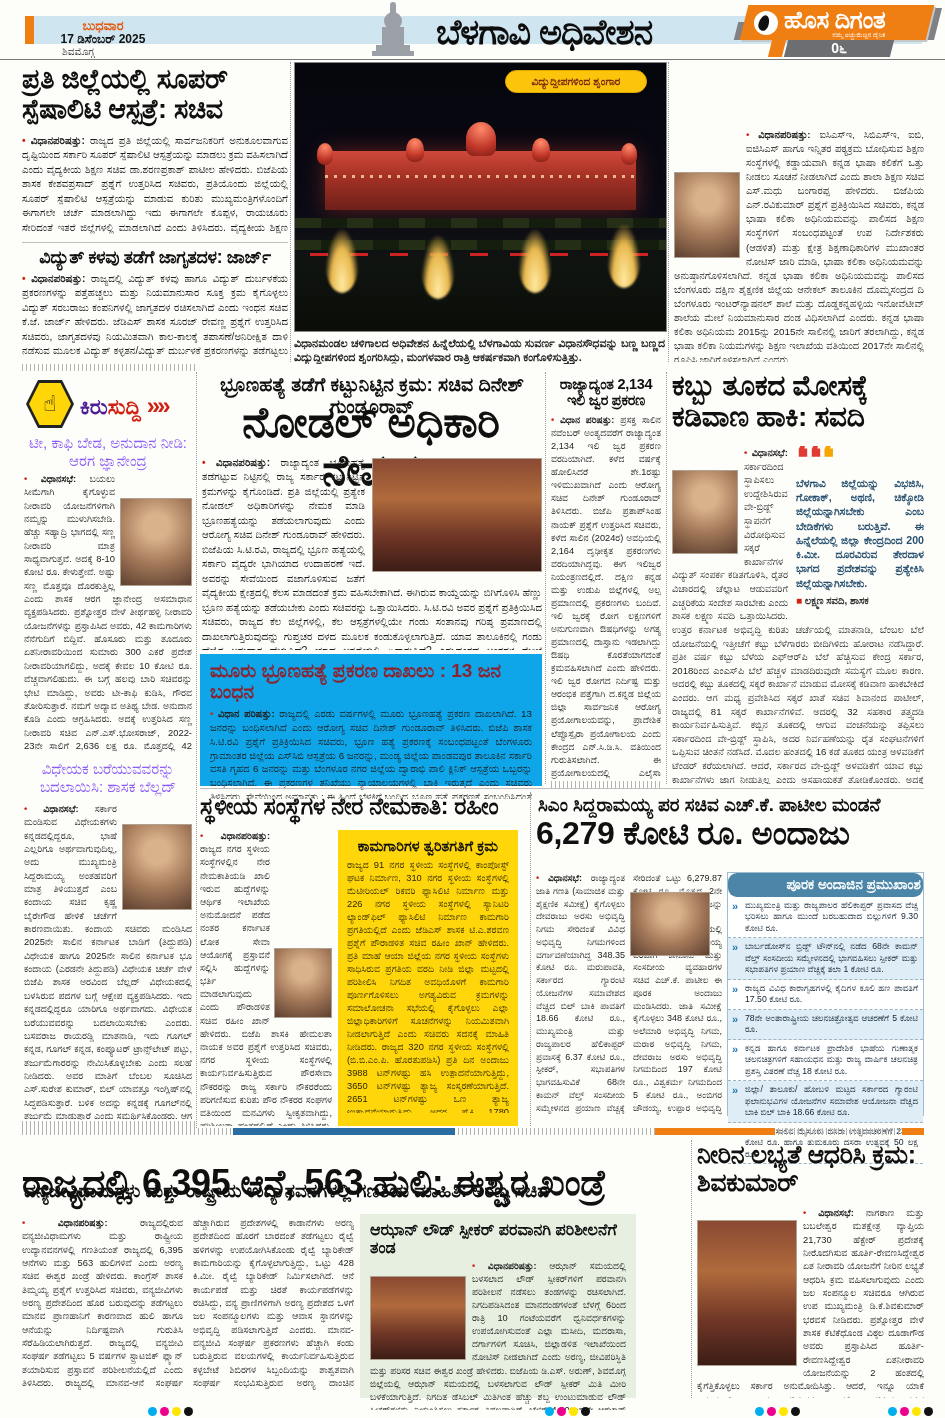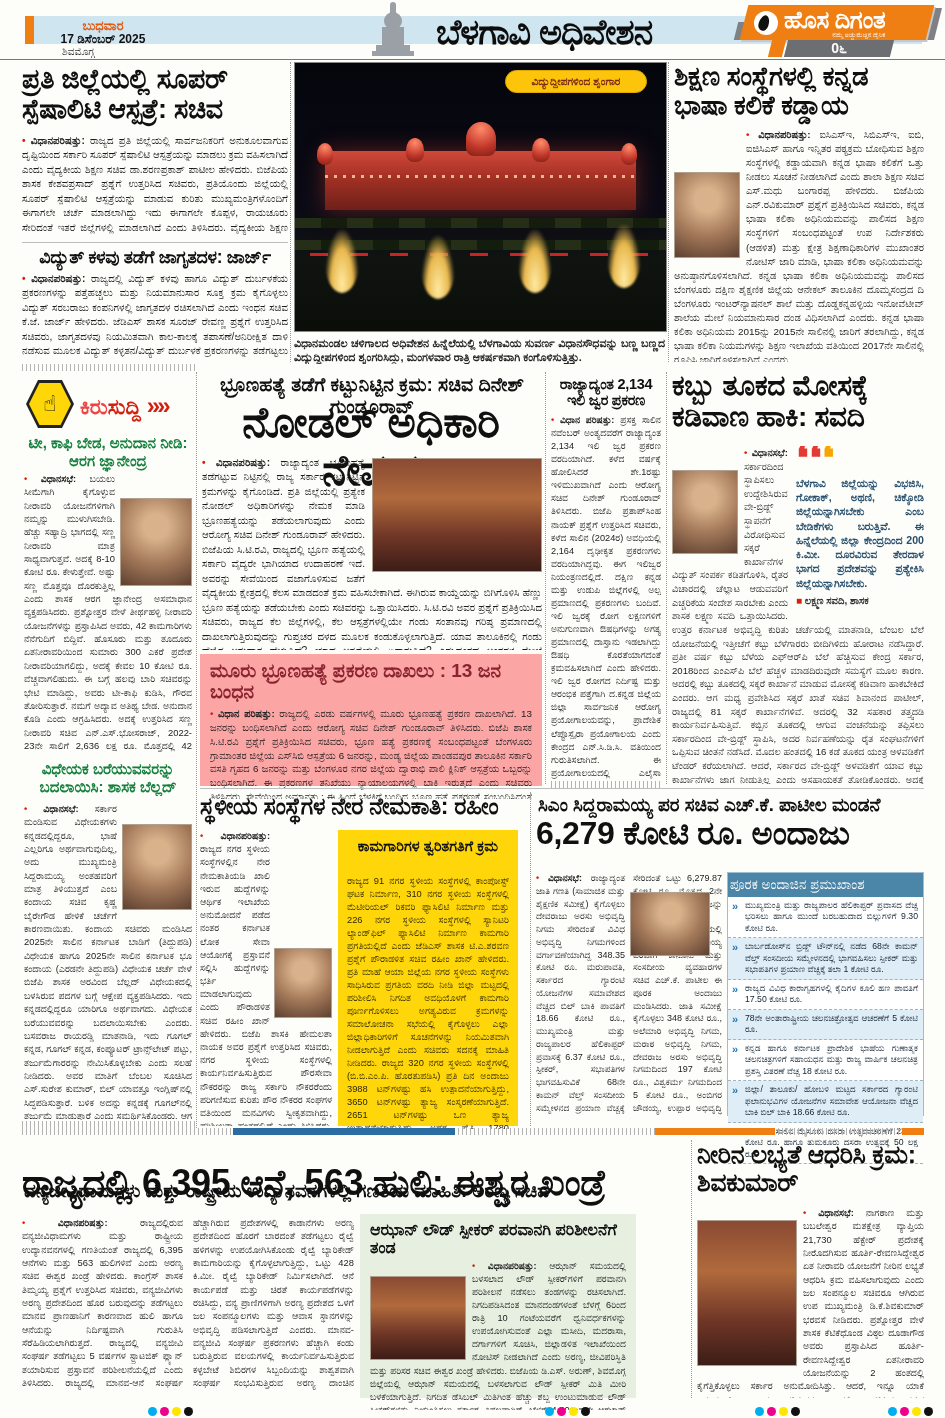--- a/index.html
+++ b/index.html
@@ -31,29 +31,29 @@
   #bldg::after{content:"";position:absolute;left:0;right:0;top:40%;height:3px;background:repeating-linear-gradient(90deg,#ffd9a0 0 3px,transparent 3px 9px);opacity:.8;}
   .fount{position:absolute;width:34px;height:64px;background:radial-gradient(ellipse at 50% 85%,#ffe9a0 0,#e8b84e 45%,transparent 72%);filter:blur(1px);border-radius:50%;}
   .lawn{position:absolute;left:0;right:0;height:10px;background:repeating-linear-gradient(90deg,#2a3617 0 26px,#15200c 26px 52px);opacity:.8;}
   #redstrip{position:absolute;left:4%;right:4%;top:71%;height:3px;background:repeating-linear-gradient(90deg,#c22 0 18px,transparent 18px 40px);}
   #badge{background:#fcc40a;border-radius:12px;color:#7a2b12;font-weight:bold;font-size:10.5px;text-align:center;line-height:1.25;padding:4px 10px;border:1px solid #e0a800;}
   #caption{font-size:11px;font-weight:bold;color:#222;line-height:1.3;text-align:justify;}
   
   #hexo{width:48px;height:48px;background:#222;clip-path:polygon(25% 0,75% 0,100% 50%,75% 100%,25% 100%,0 50%);display:flex;align-items:center;justify-content:center;}
   #hexi{width:42px;height:42px;background:#ffd608;clip-path:polygon(25% 0,75% 0,100% 50%,75% 100%,25% 100%,0 50%);display:flex;align-items:center;justify-content:center;font-size:22px;color:#111;}
   .chev{color:#d32011;font-weight:bold;font-size:24px;letter-spacing:-3px;}
-  .brief-h{font-weight:bold;font-size:15.5px;line-height:1.2;text-align:center;color:#15803d;}
-  
-  #lavbox{background:#fca5a5;padding:7px 10px;box-sizing:border-box;}
+  .brief-h{font-weight:normal;font-size:15.5px;line-height:1.2;text-align:center;color:#8b5cf6;}
+  
+  #lavbox{background:#0ea5e9;padding:7px 10px;box-sizing:border-box;}
   #lavbox .bh{color:#8a2430;font-size:19px;font-weight:bold;line-height:1.1;margin-bottom:4px;}
   #ybox{background:#ffd60a;padding:8px 9px;box-sizing:border-box;}
-  #ybox .bh{font-size:14.5px;font-weight:bold;text-align:center;color:#111;margin-bottom:20px;}
+  #ybox .bh{font-size:14.5px;font-weight:bold;text-align:center;color:#111;margin-bottom:4px;}
   #ybox .bt{font-size:9.3px;line-height:1.4;text-align:justify;color:#2e2800;}
   #bluebox{border:1px solid #9fbdd0;box-sizing:border-box;background:#fff;}
-  #bluebox .bbh{background:#4b86a9;color:#fff;font-weight:normal;font-size:13.5px;text-align:left;padding:4px 2px;}
+  #bluebox .bbh{background:#4b86a9;color:#fff;font-weight:bold;font-size:13.5px;text-align:right;padding:4px 2px;border-radius:9px;}
   .bitem{position:relative;font-size:8.7px;line-height:1.32;text-align:justify;color:#123;padding:3px 5px 3px 17px;border-bottom:1px dashed #9db4c4;}
   .bitem:nth-child(odd){background:#dfeef6;}
   .bitem::before{content:"»";position:absolute;left:4px;top:2px;color:#1f78b5;font-weight:bold;font-size:11px;}
   #gbox{background:#e6efe0;padding:7px 10px;box-sizing:border-box;}
   #gbox .bh{font-size:16px;font-weight:bold;color:#101010;margin-bottom:3px;}
   
   #qbox{float:right;width:128px;margin:0 0 6px 8px;}
   .qmark{font-size:40px;line-height:.6;font-weight:bold;font-family:"DejaVu Serif",serif;}
   .qm-red{color:#e23b34;}
   .qm-yel{color:#f7a600;}
@@ -137,35 +137,34 @@
     <div class="fount" style="left:8%;top:62%;"></div>
     <div class="fount" style="left:34%;top:64%;"></div>
     <div class="fount" style="left:60%;top:62%;"></div>
     <div class="fount" style="left:84%;top:60%;"></div>
   </div>
   <div class="abs" id="badge" style="left:505px;top:70px;width:120px;">ವಿದ್ಯುದ್ದೀಪಗಳಿಂದ ಶೃಂಗಾರ</div>
   <div class="abs" id="caption" style="left:294px;top:336px;width:371px;height:28px;overflow:hidden;">ವಿಧಾನಮಂಡಲ ಚಳಿಗಾಲದ ಅಧಿವೇಶನ ಹಿನ್ನೆಲೆಯಲ್ಲಿ ಬೆಳಗಾವಿಯ ಸುವರ್ಣ ವಿಧಾನಸೌಧವನ್ನು ಬಣ್ಣ ಬಣ್ಣದ ವಿದ್ಯುದ್ದೀಪಗಳಿಂದ ಶೃಂಗರಿಸಿದ್ದು, ಮಂಗಳವಾರ ರಾತ್ರಿ ಆಕರ್ಷಕವಾಗಿ ಕಂಗೊಳಿಸುತ್ತಿತ್ತು.</div>
 
   <div class="abs vrule" style="left:668px;top:62px;height:300px;"></div>
 
-  <div class="abs hl" style="left:674px;top:62px;width:250px;font-size:26px;">ಶಿಕ್ಷಣ ಸಂಸ್ಥೆಗಳಲ್ಲಿ ಕನ್ನಡ ಭಾಷಾ ಕಲಿಕೆ ಕಡ್ಡಾಯ</div>
   <div class="abs body-t" style="left:674px;top:128px;width:250px;height:234px;font-size:9.9px;">
     <div class="ph" style="float:left;width:66px;height:86px;margin:44px 6px 2px 0;"></div>
     <span class="dl">ವಿಧಾನಪರಿಷತ್ತು:</span>
     <span>ಐಸಿಎಸ್‌ಇ, ಸಿಬಿಎಸ್‌ಇ, ಐಬಿ, ಐಜಿಸಿಎಸ್ ಹಾಗೂ ಇನ್ನಿತರ ಪಠ್ಯಕ್ರಮ ಬೋಧಿಸುವ ಶಿಕ್ಷಣ ಸಂಸ್ಥೆಗಳಲ್ಲಿ ಕಡ್ಡಾಯವಾಗಿ ಕನ್ನಡ ಭಾಷಾ ಕಲಿಕೆಗೆ ಒತ್ತು ನೀಡಲು ಸೂಚನೆ ನೀಡಲಾಗಿದೆ ಎಂದು ಶಾಲಾ ಶಿಕ್ಷಣ ಸಚಿವ ಎಸ್.ಮಧು ಬಂಗಾರಪ್ಪ ಹೇಳಿದರು. ಬಿಜೆಪಿಯ ಎನ್.ರವಿಕುಮಾರ್ ಪ್ರಶ್ನೆಗೆ ಪ್ರತಿಕ್ರಿಯಿಸಿದ ಸಚಿವರು, ಕನ್ನಡ ಭಾಷಾ ಕಲಿಕಾ ಅಧಿನಿಯಮವನ್ನು ಪಾಲಿಸದ ಶಿಕ್ಷಣ ಸಂಸ್ಥೆಗಳಿಗೆ ಸಂಬಂಧಪಟ್ಟಂತೆ ಉಪ ನಿರ್ದೇಶಕರು (ಆಡಳಿತ) ಮತ್ತು ಕ್ಷೇತ್ರ ಶಿಕ್ಷಣಾಧಿಕಾರಿಗಳ ಮುಖಾಂತರ ನೋಟಿಸ್ ಜಾರಿ ಮಾಡಿ, ಭಾಷಾ ಕಲಿಕಾ ಅಧಿನಿಯಮವನ್ನು ಅನುಷ್ಠಾನಗೊಳಿಸಲಾಗಿದೆ. ಕನ್ನಡ ಭಾಷಾ ಕಲಿಕಾ ಅಧಿನಿಯಮವನ್ನು ಪಾಲಿಸದ ಬೆಂಗಳೂರು ದಕ್ಷಿಣ ಶೈಕ್ಷಣಿಕ ಜಿಲ್ಲೆಯ ಆನೇಕಲ್ ತಾಲೂಕಿನ ದೊಮ್ಮಸಂದ್ರದ ದಿ ಬೆಂಗಳೂರು ಇಂಟರ್‌ನ್ಯಾಷನಲ್ ಶಾಲೆ ಮತ್ತು ದೊಡ್ಡಕನ್ನಹಳ್ಳಿಯ ಇನೋವೆಟೀವ್ ಶಾಲೆಯ ಮೇಲೆ ನಿಯಮಾನುಸಾರ ದಂಡ ವಿಧಿಸಲಾಗಿದೆ ಎಂದರು. ಕನ್ನಡ ಭಾಷಾ ಕಲಿಕಾ ಅಧಿನಿಯಮ 2015ನ್ನು 2015ನೇ ಸಾಲಿನಲ್ಲಿ ಜಾರಿಗೆ ತರಲಾಗಿದ್ದು, ಕನ್ನಡ ಭಾಷಾ ಕಲಿಕಾ ನಿಯಮಗಳನ್ನು ಶಿಕ್ಷಣ ಇಲಾಖೆಯ ವತಿಯಿಂದ 2017ನೇ ಸಾಲಿನಲ್ಲಿ ರೂಪಿಸಿ ಜಾರಿಗೊಳಿಸಲಾಗಿದೆ ಎಂದರು.</span>
   </div>
 
   <div class="abs hatch" style="left:22px;top:364px;width:174px;"></div>
 
   <div class="abs" style="left:22px;top:372px;width:174px;height:756px;border-right:1px dotted #9a9a9a;"></div>
   <div class="abs" id="hexo" style="left:26px;top:380px;">
       <div id="hexi">☝</div>
     </div>
   <div class="abs" style="left:80px;top:392px;font-size:21px;font-weight:bold;">
-    <span style="color:#ef4444;">ಕಿರು</span><span style="color:#d32011;">ಸುದ್ದಿ</span>
+    <span style="color:#4c1d95;">ಕಿರು</span><span style="color:#d32011;">ಸುದ್ದಿ</span>
     <span class="chev">»»</span>
   </div>
 
   <div class="abs brief-h" style="left:24px;top:434px;width:168px;font-size:15px;">ಟೀ, ಕಾಫಿ ಬೇಡ, ಅನುದಾನ ನೀಡಿ: ಆರಗ ಜ್ಞಾನೇಂದ್ರ</div>
   <div class="abs body-t" style="left:24px;top:472px;width:168px;height:282px;font-size:9.4px;">
     <div class="ph" style="float:right;width:72px;height:88px;margin:26px 0 2px 5px;"></div>
     <span class="dl">ವಿಧಾನಸಭೆ:</span>
     <span>ಬಯಲು ಸೀಮೆಗಾಗಿ ಕೈಗೊಳ್ಳುವ ನೀರಾವರಿ ಯೋಜನೆಗಳಿಗಾಗಿ ನಮ್ಮನ್ನು ಮುಳುಗಿಸಬೇಡಿ. ಹೆಚ್ಚು ಸಹ್ಯಾದ್ರಿ ಭಾಗದಲ್ಲಿ ಸಣ್ಣ ನೀರಾವರಿ ಮಾತ್ರ ಸಾಧ್ಯವಾಗುತ್ತವೆ. ಅದಕ್ಕೆ 8-10 ಕೋಟಿ ರೂ. ಕೇಳುತ್ತೇವೆ. ಅಷ್ಟು ಸಣ್ಣ ಮೊತ್ತವೂ ದೊರಕುತ್ತಿಲ್ಲ ಎಂದು ಶಾಸಕ ಆರಗ ಜ್ಞಾನೇಂದ್ರ ಅಸಮಾಧಾನ ವ್ಯಕ್ತಪಡಿಸಿದರು. ಪ್ರಶ್ನೋತ್ತರ ವೇಳೆ ತೀರ್ಥಹಳ್ಳಿ ನೀರಾವರಿ ಯೋಜನೆಗಳನ್ನು ಪ್ರಸ್ತಾಪಿಸಿದ ಅವರು, 42 ಕಾಮಗಾರಿಗಳು ನೆನೆಗುದಿಗೆ ಬಿದ್ದಿವೆ. ಹೊಸೂರು ಮತ್ತು ತೂದೂರು ಏತನೀರಾವರಿಯಿಂದ ಸುಮಾರು 300 ಎಕರೆ ಪ್ರದೇಶ ನೀರಾವರಿಯಾಗಲಿದ್ದು, ಅದಕ್ಕೆ ಕೇವಲ 10 ಕೋಟಿ ರೂ. ವೆಚ್ಚವಾಗಲಿಹುದು. ಈ ಬಗ್ಗೆ ಹಲವು ಬಾರಿ ಸಚಿವರನ್ನು ಭೇಟಿ ಮಾಡಿದ್ದು, ಅವರು ಟೀ-ಕಾಫಿ ಕುಡಿಸಿ, ಗೌರವ ತೋರಿಸುತ್ತಾರೆ. ನಮಗೆ ಅದ್ಯಾವ ಅತಿಥ್ಯ ಬೇಡ. ಅನುದಾನ ಕೊಡಿ ಎಂದು ಆಗ್ರಹಿಸಿದರು. ಅದಕ್ಕೆ ಉತ್ತರಿಸಿದ ಸಣ್ಣ ನೀರಾವರಿ ಸಚಿವ ಎನ್.ಎಸ್.ಭೋಸರಾಜ್, 2022-23ನೇ ಸಾಲಿಗೆ 2,636 ಲಕ್ಷ ರೂ. ಮೊತ್ತದಲ್ಲಿ 42 ಕಾಮಗಾರಿಗಳು ಮಂಜೂರಾಗಿವೆ. ಈ ಪೈಕಿ 33 ಕಾಮಗಾರಿಗಳು ಪೂರ್ಣಗೊಂಡಿದ್ದು, 3 ಕಾಮಗಾರಿಗಳು ಪ್ರಗತಿಯಲ್ಲಿವೆ. ಹೊಸಹಳ್ಳಿ ಯೋಜನೆಗೆ ಈಗಾಗಲೇ 2 ಕೋಟಿ ರೂ. ಬಿಡುಗಡೆಯಾಗಿದ್ದು, ಆರ್ಥಿಕ ಇಲಾಖೆ ಅನುಮೋದನೆ ಬಳಿಕ ತೂದೂರು ಏತನೀರಾವರಿ ಯೋಜನೆಗೆ ಅನುದಾನ ಒದಗಿಸಲಾಗುವುದು ಎಂದು ಭರವಸೆ ನೀಡಿದರು.</span>
   </div>
 

